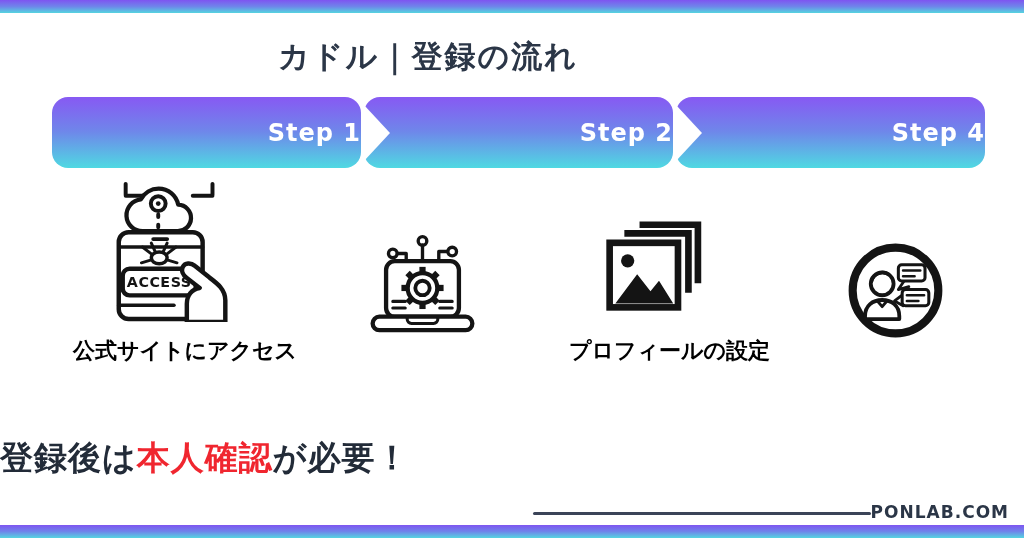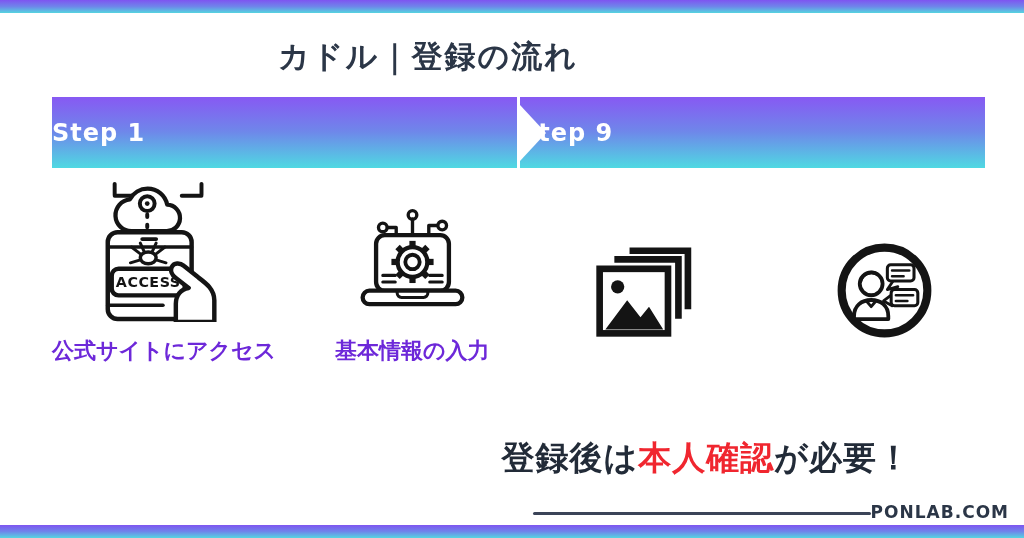--- a/index.html
+++ b/index.html
@@ -25,21 +25,21 @@
   }
 
   
   .banner {
     position:absolute; left:52px; top:97px; width:933px; height:71px;
     display:flex; gap:3px;
   }
   .seg {
     position:relative; flex:1;
     background:linear-gradient(180deg,#8759f3 0%,#6f86ea 48%,#4fd9e2 100%);
-    display:flex; align-items:center; justify-content:flex-start;
+    display:flex; align-items:center; justify-content:flex-end;border-radius:16px;
   }
   .seg-label {
     color:#ffffff; font-size:24px; font-weight:800; letter-spacing:1px;
   }
   .chev {
     position:absolute; left:0; top:50%; transform:translateY(-50%);
     width:0; height:0;
     border-top:28px solid transparent; border-bottom:28px solid transparent;
     border-left:26px solid #ffffff; z-index:2;
   }
@@ -56,29 +56,29 @@
     display:flex;
     gap:36px;
   }
   .col {
     flex:1; height:192px;
     display:flex; flex-direction:column;
     align-items:center; justify-content:flex-end;
   }
   .caption {
     font-size:22px; line-height:26px; font-weight:800;
-    color:#6d28d9; white-space:nowrap;
+    color:#000000; white-space:nowrap;margin-left:21px;
   }
   .icon-wrap { display:block; }
   .mb16{margin-bottom:16px}.mb20{margin-bottom:20px}.mb22{margin-bottom:22px}.mb24{margin-bottom:24px}
 
   
   .note {
     position:absolute; top:436px; left:0; width:911px;
-    text-align:right; font-size:33px; font-weight:800;
+    text-align:left; font-size:33px; font-weight:800;
     color:#222b38; letter-spacing:1px;
   }
   .note .hl { color:#f0262f; }
 
   
   .footer-line {
     position:absolute; left:533px; top:512px; width:338px; height:3px;
     background:#3b4458; border-radius:2px;
   }
   .brand {
@@ -97,21 +97,25 @@
   <div class="grad-bar top"></div>
 
   <div class="title">カドル｜登録の流れ</div>
 
   <div class="banner">
     <div class="seg">
       <span class="seg-label">Step 1</span>
     </div>
     <div class="seg">
       <span class="chev"></span>
-      <span class="seg-label">Step 9</span>
+      <span class="seg-label">Step 2</span>
+    </div>
+    <div class="seg">
+      <span class="chev"></span>
+      <span class="seg-label">Step 4</span>
     </div>
   </div>
 
   <div class="cols">
 
     <div class="col">
       <span class="icon-wrap mb16">
         <svg width="148" height="148" viewBox="0 0 150 150" fill="none" stroke="#141414" stroke-width="4" stroke-linecap="round" stroke-linejoin="round">
 
           <path d="M25,10 V21 M25,22 H45"></path>
@@ -166,33 +170,33 @@
             <path d="M60,42 V36"></path>
               <path d="M71.3,46.7 L75.6,42.4"></path>
           </g>
 
           <path d="M29,72 h13 M29,79 h13 M78,72 h13 M78,79 h13" stroke-width="3.2"></path>
 
           <rect x="8" y="88" width="104" height="14" rx="7" fill="#ffffff" stroke-width="4.5"></rect>
           <path d="M44,88 v2.5 a4.5,4.5 0 0 0 4.5,4.5 h23 a4.5,4.5 0 0 0 4.5,-4.5 v-2.5" stroke-width="3.2"></path>
         </svg>
       </span>
-      <div class="caption">基本情報の入力</div>
     </div>
 
     <div class="col">
       <span class="icon-wrap mb20">
         <svg width="112" height="101" viewBox="0 0 118 106" fill="none" stroke="#141414" stroke-linejoin="miter" stroke-linecap="square">
           <path d="M42,8 H100 V66" stroke-width="7"></path>
           <path d="M26,17 H90 V76" stroke-width="7"></path>
           <rect x="7" y="27" width="72" height="68" fill="#ffffff" stroke-width="7"></rect>
           <circle cx="26" cy="46" r="7" fill="#141414" stroke="none"></circle>
           <path d="M13,91 L36,60 L50,78 L59,67 L74,91 Z" fill="#141414" stroke="none"></path>
         </svg>
       </span>
+      <div class="caption">プロフィールの設定</div>
     </div>
 
     <div class="col">
       <span class="icon-wrap mb24">
         <svg width="99" height="99" viewBox="0 0 104 104" fill="none" stroke="#141414" stroke-width="3.2" stroke-linecap="round" stroke-linejoin="round">
           <circle cx="52" cy="52" r="45" stroke-width="8.5"></circle>
 
           <circle cx="38" cy="45" r="12" fill="#ffffff" stroke-width="4"></circle>
           <path d="M27,42 a12,12 0 0 1 18,-7" stroke-width="3.5"></path>
           <path d="M20,79 c0,-11 8,-17 18,-17 c10,0 18,6 18,17 v3 h-36 z" fill="#ffffff" stroke-width="4"></path>

